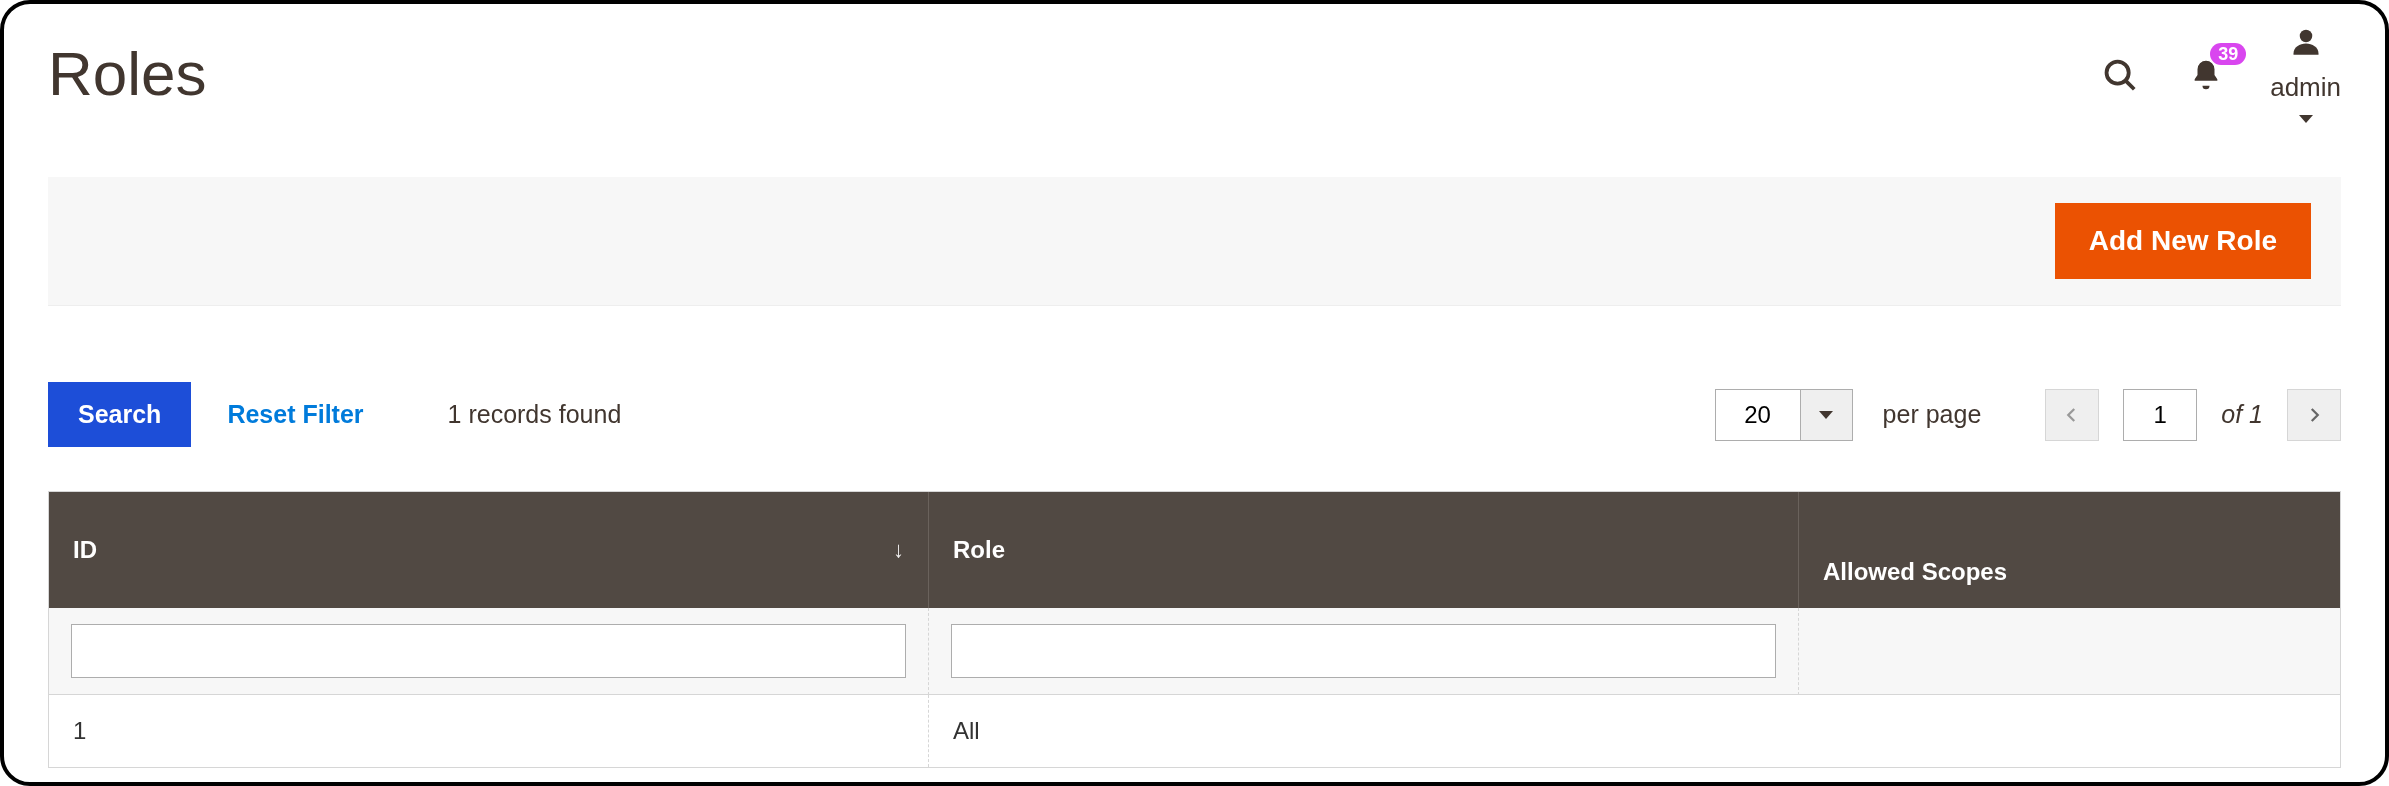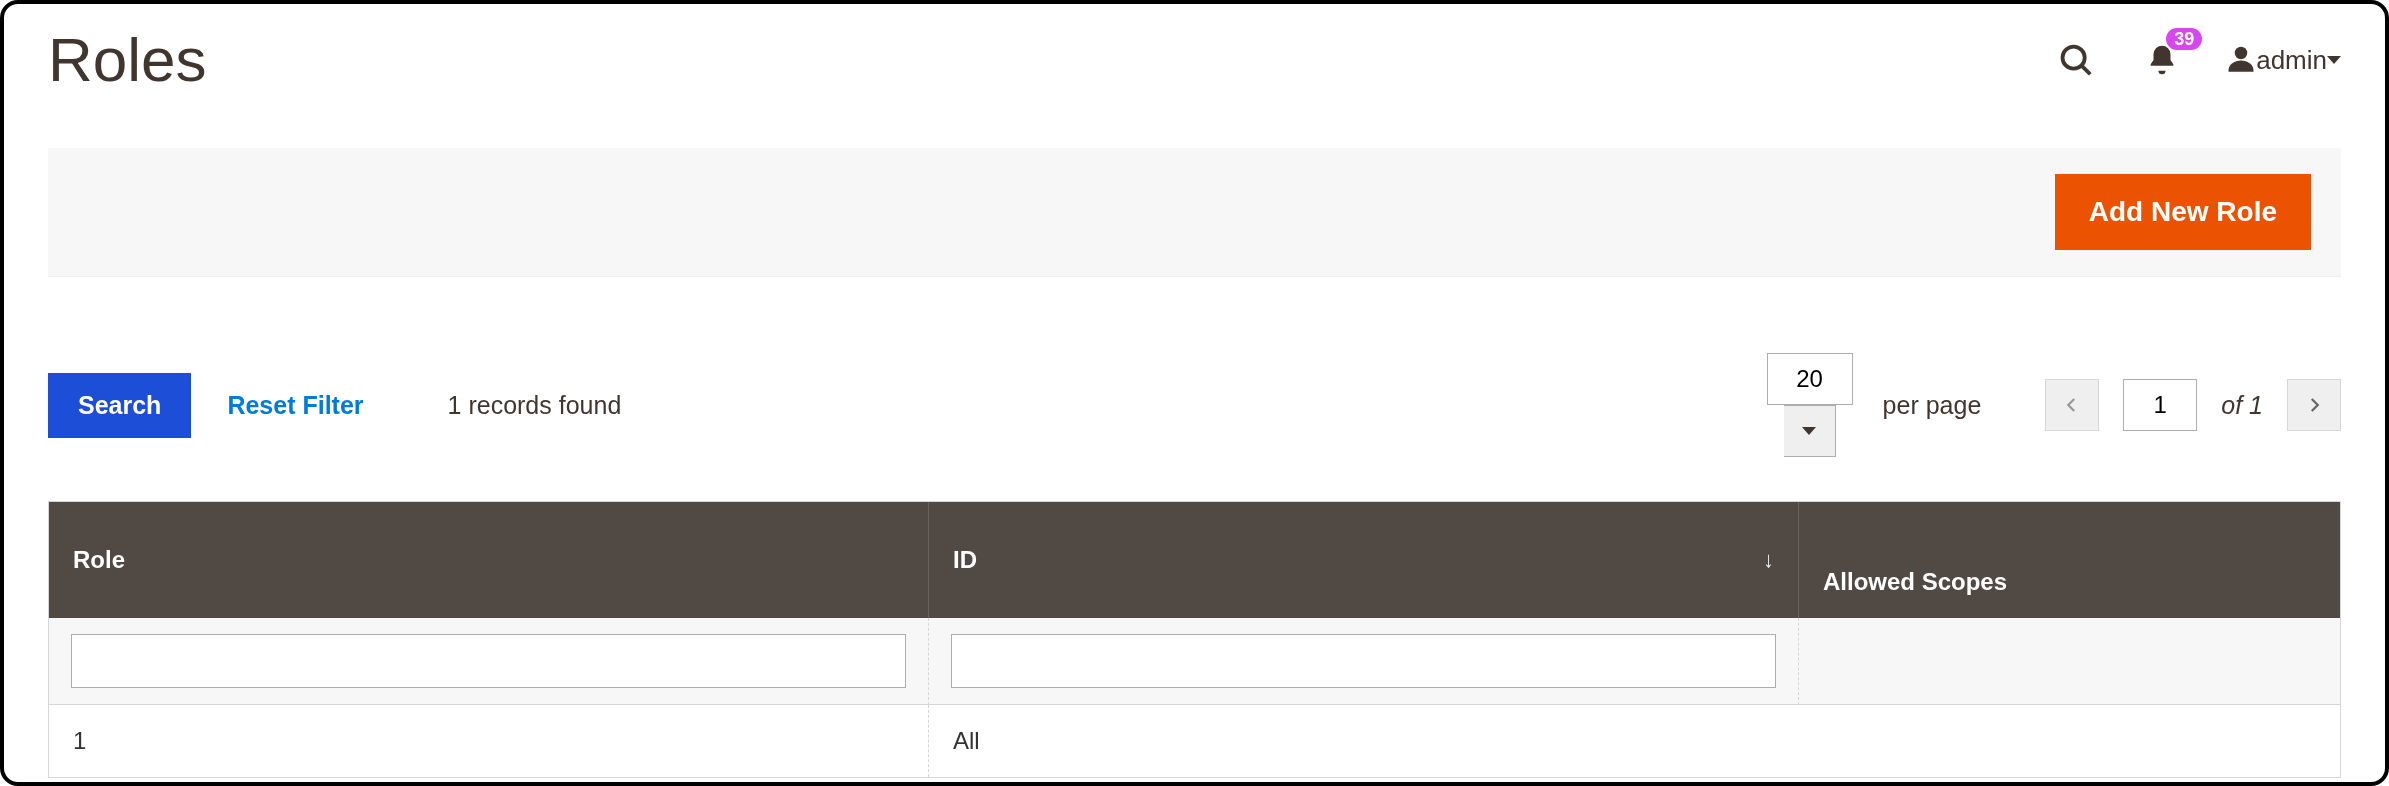--- a/index.html
+++ b/index.html
@@ -7,21 +7,21 @@
     margin: 0;
     padding: 0;
     font-family: 'Helvetica Neue', Helvetica, Arial, sans-serif;
     color: #333;
     background: #fff;
   }
   .frame {
     width: 2389px;
     height: 786px;
     border: 4px solid #000;
-    border-radius: 18px;
+    border-radius: 30px;
     overflow: hidden;
     position: relative;
     background: #fff;
   }
   .inner {
     padding: 22px 44px 40px 44px;
   }
   .topbar {
     display: flex;
     align-items: center;
@@ -60,22 +60,23 @@
     font-size: 18px;
     font-weight: 700;
     padding: 2px 8px;
     line-height: 1;
     min-width: 28px;
     text-align: center;
   }
   .user-area {
     display: inline-flex;
     align-items: center;
-    gap: 0;
-    cursor: pointer;
+    gap: 12px;
+    cursor: pointer;
+    flex-direction: column;
   }
   .user-area .username {
     font-size: 26px;
     color: #41362f;
   }
   .caret-down {
     width: 0; height: 0;
     border-left: 7px solid transparent;
     border-right: 7px solid transparent;
     border-top: 8px solid #41362f;
@@ -129,22 +130,21 @@
     margin-left: 48px;
   }
   .spacer { flex: 1; }
   .pager-group {
     display: flex;
     align-items: center;
     gap: 24px;
   }
   .page-size-group {
     display: flex;
-    align-items: center;
-    flex-direction: column;
+    align-items: flex-start;
   }
   .page-size-input {
     width: 86px;
     height: 52px;
     border: 1px solid #adadad;
     font-size: 24px;
     text-align: center;
     outline: none;
   }
   .page-size-dd {
@@ -314,25 +314,25 @@
           <svg width="18" height="18" viewBox="0 0 24 24" fill="none" stroke="#666" stroke-width="3">
               <polyline points="9 4 17 12 9 20"></polyline>
             </svg>
         </span>
       </div>
     </div>
 
     <div class="grid">
       <div class="grid-head">
         <div class="th">
-          <span>Role</span>
-        </div>
-        <div class="th">
           <span>ID</span>
           <span class="sort-arrow">↓</span>
+        </div>
+        <div class="th">
+          <span>Role</span>
         </div>
         <div class="th">
           <span>Allowed Scopes</span>
         </div>
       </div>
       <div class="grid-filters">
         <div class="fcell">
           <input class="filter-input" value="" style="">
         </div>
         <div class="fcell">

